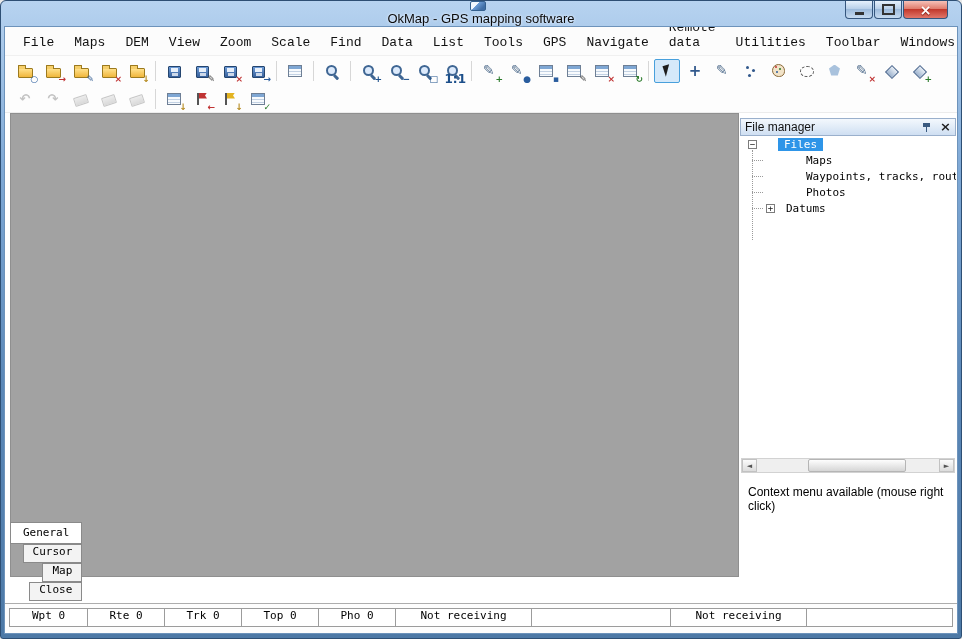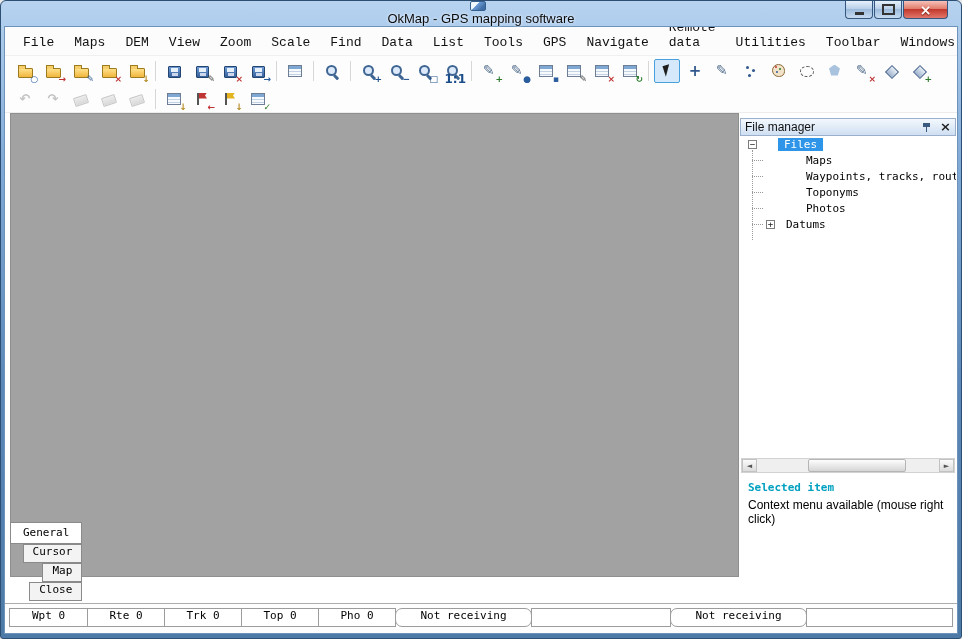--- a/index.html
+++ b/index.html
@@ -124,21 +124,21 @@
   .ctx-note{margin-top:4px;font-size:12px;color:#000;font-family:"Liberation Sans",sans-serif;}
   
   .tabstrip{position:absolute;left:5px;bottom:2px;display:flex;align-items:flex-end;flex-direction:column;}
   .dtab{height:19px;line-height:17px;padding:0 9px;border:1px solid #8a8a8a;background:#f3f3f3;
     font:11px "DejaVu Sans Mono",monospace;color:#000;margin-right:-1px;cursor:default;}
   .dtab.active{height:22px;line-height:20px;background:#fff;z-index:1;padding:0 12px;}
   
   .statusbar{height:30px;border-top:1px solid #adadad;background:#fdfdfd;display:flex;align-items:flex-start;padding:4px 4px 0;}
   .scell{height:19px;line-height:17px;border:1px solid #9c9c9c;background:#fff;margin-right:-1px;
     font:11px "DejaVu Sans Mono",monospace;color:#000;text-align:center;flex:none;}
-  .scell.w1{width:79px;}.scell.w2{width:78px;}.scell.w3{width:137px;border-radius:7px;}.scell.w4{width:140px;}
+  .scell.w1{width:79px;}.scell.w2{width:78px;}.scell.w3{width:137px;}.scell.w4{width:140px;}
   .scell.grow{flex:1;margin-right:0;}
 </style>
 </head>
 <body>
 
 <div class="window">
 
   <div class="titlebar">
     <span class="app-icon"></span>
     <span class="wtitle">OkMap - GPS mapping software</span>
@@ -343,41 +343,37 @@
             <span class="expander open"></span>
             <span class="tlabel sel">Files</span>
           </div>
           <div class="trow leaf">
             <span class="tlabel">Maps</span>
           </div>
           <div class="trow leaf">
             <span class="tlabel">Waypoints, tracks, routes</span>
           </div>
           <div class="trow leaf">
-            <span class="tlabel">Toponyms</span>
-          </div>
-          <div class="trow leaf">
             <span class="tlabel">Photos</span>
           </div>
           <div class="trow branch">
             <span class="expander closed"></span>
             <span class="tlabel">Datums</span>
           </div>
         </div>
 
         <div class="hscroll">
           <span class="sb-btn left"></span>
           <span class="sb-track">
             <span class="sb-thumb"></span>
           </span>
           <span class="sb-btn right"></span>
         </div>
 
         <div class="sel-info">
-          <div class="sel-heading">Selected item</div>
           <div class="ctx-note">Context menu available (mouse right click)</div>
         </div>
       </div>
 
       <div class="tabstrip">
         <span class="dtab active">General</span>
         <span class="dtab">Cursor</span>
         <span class="dtab">Map</span>
         <span class="dtab">Close</span>
       </div>

